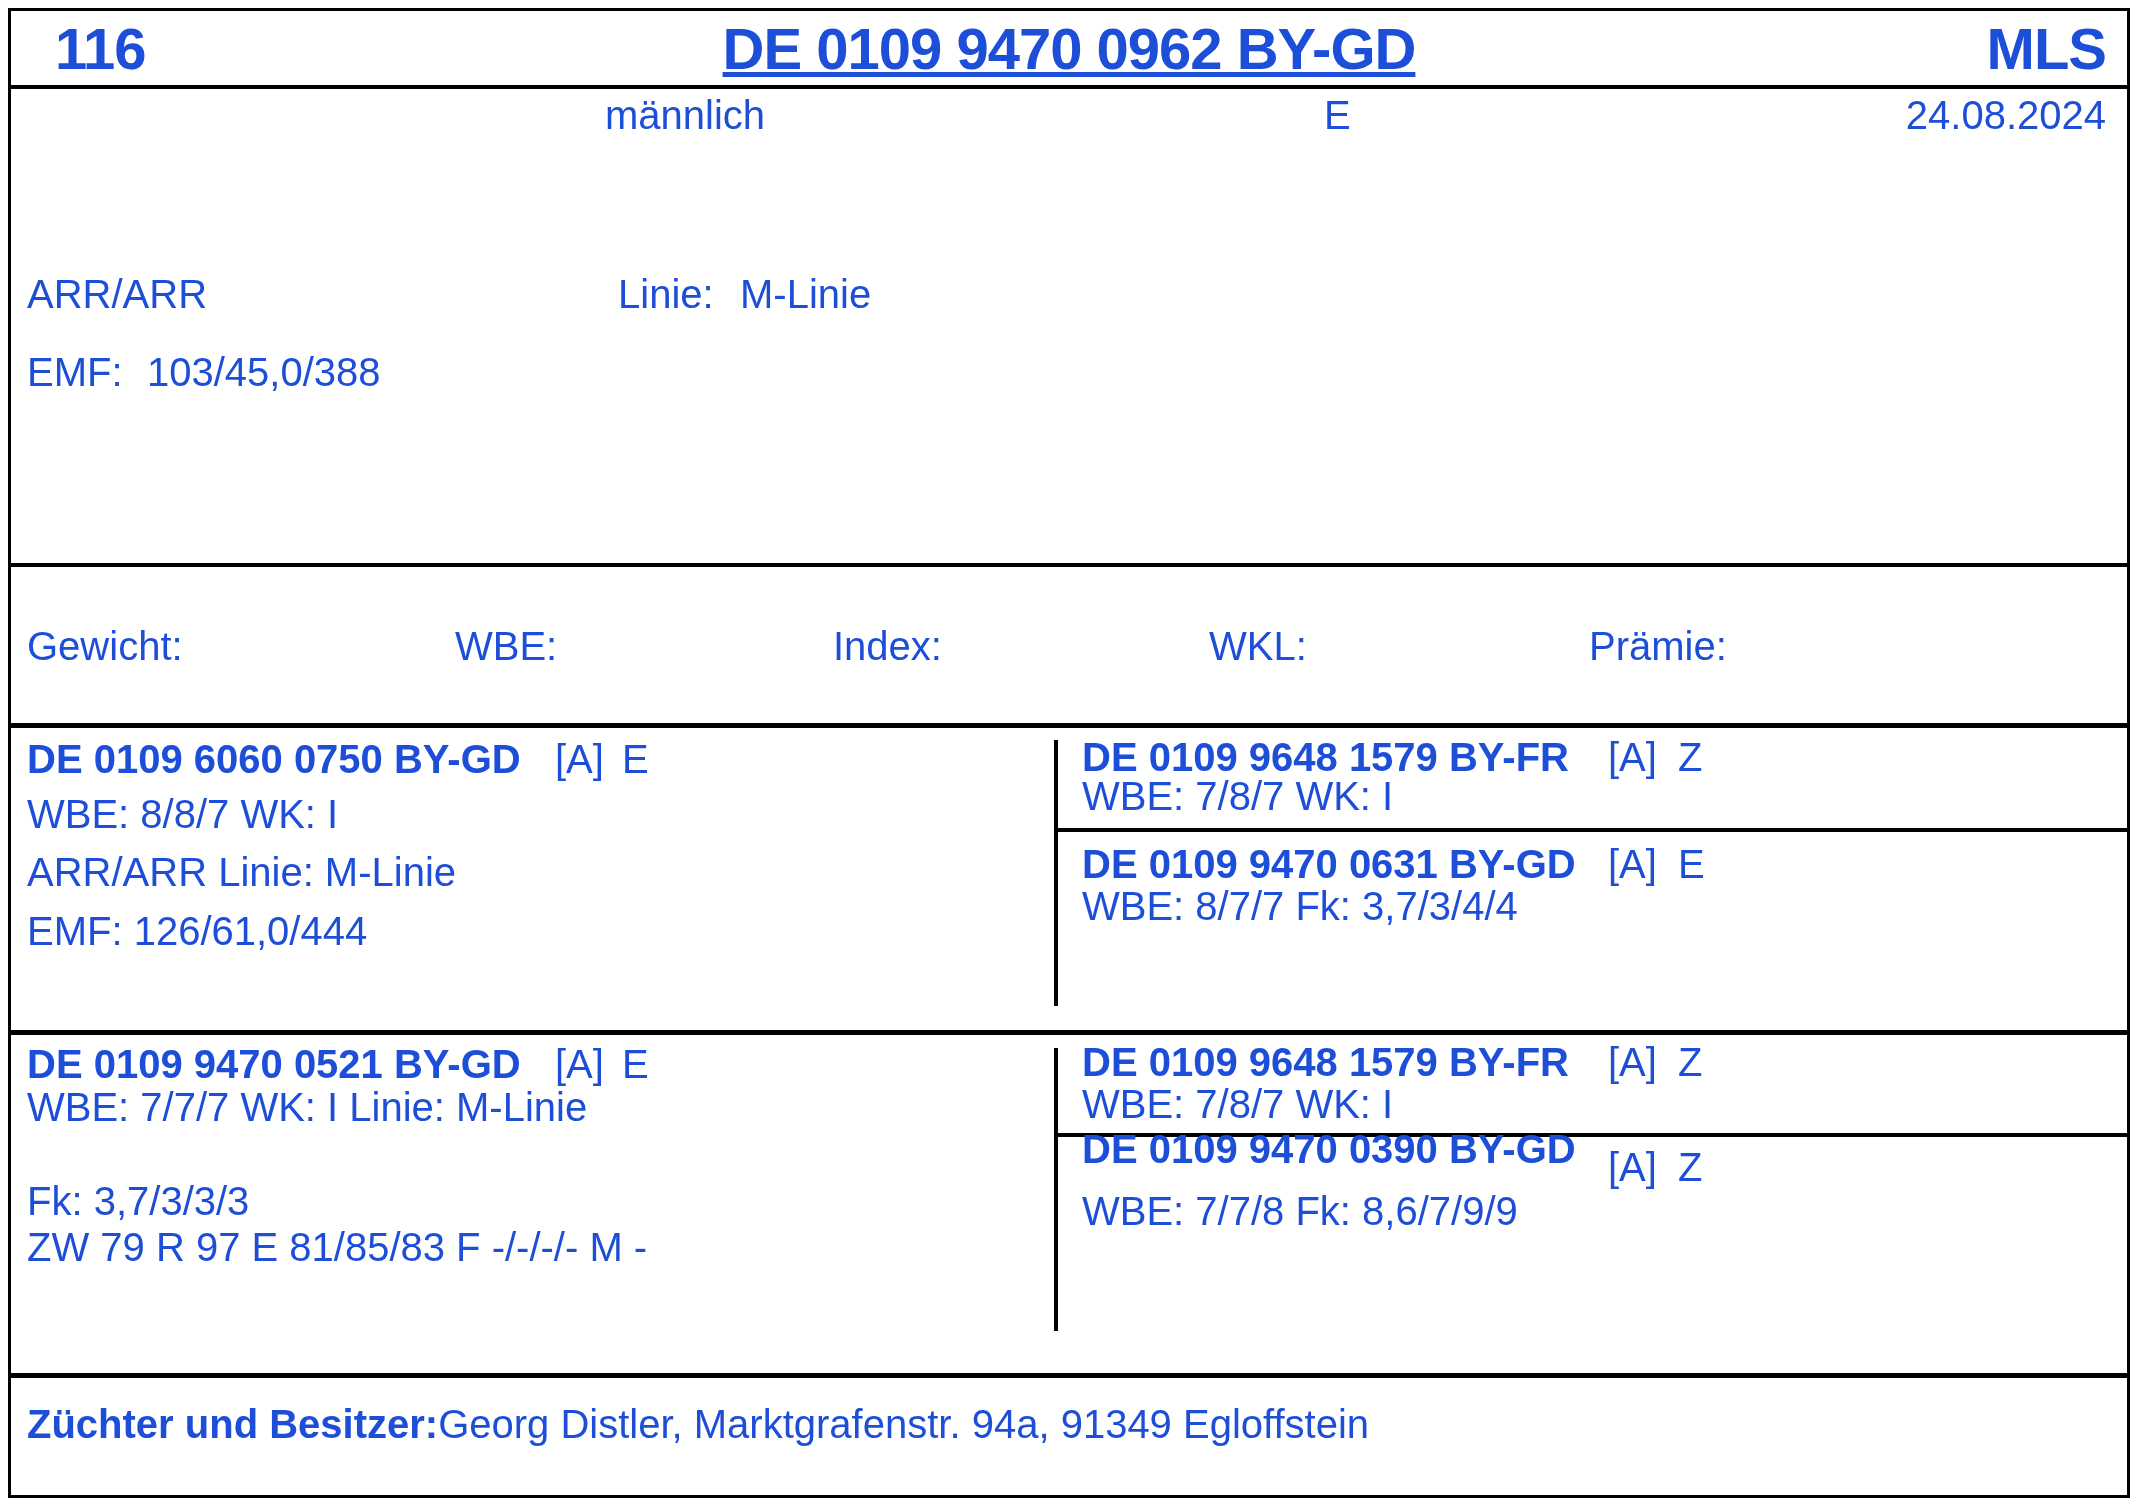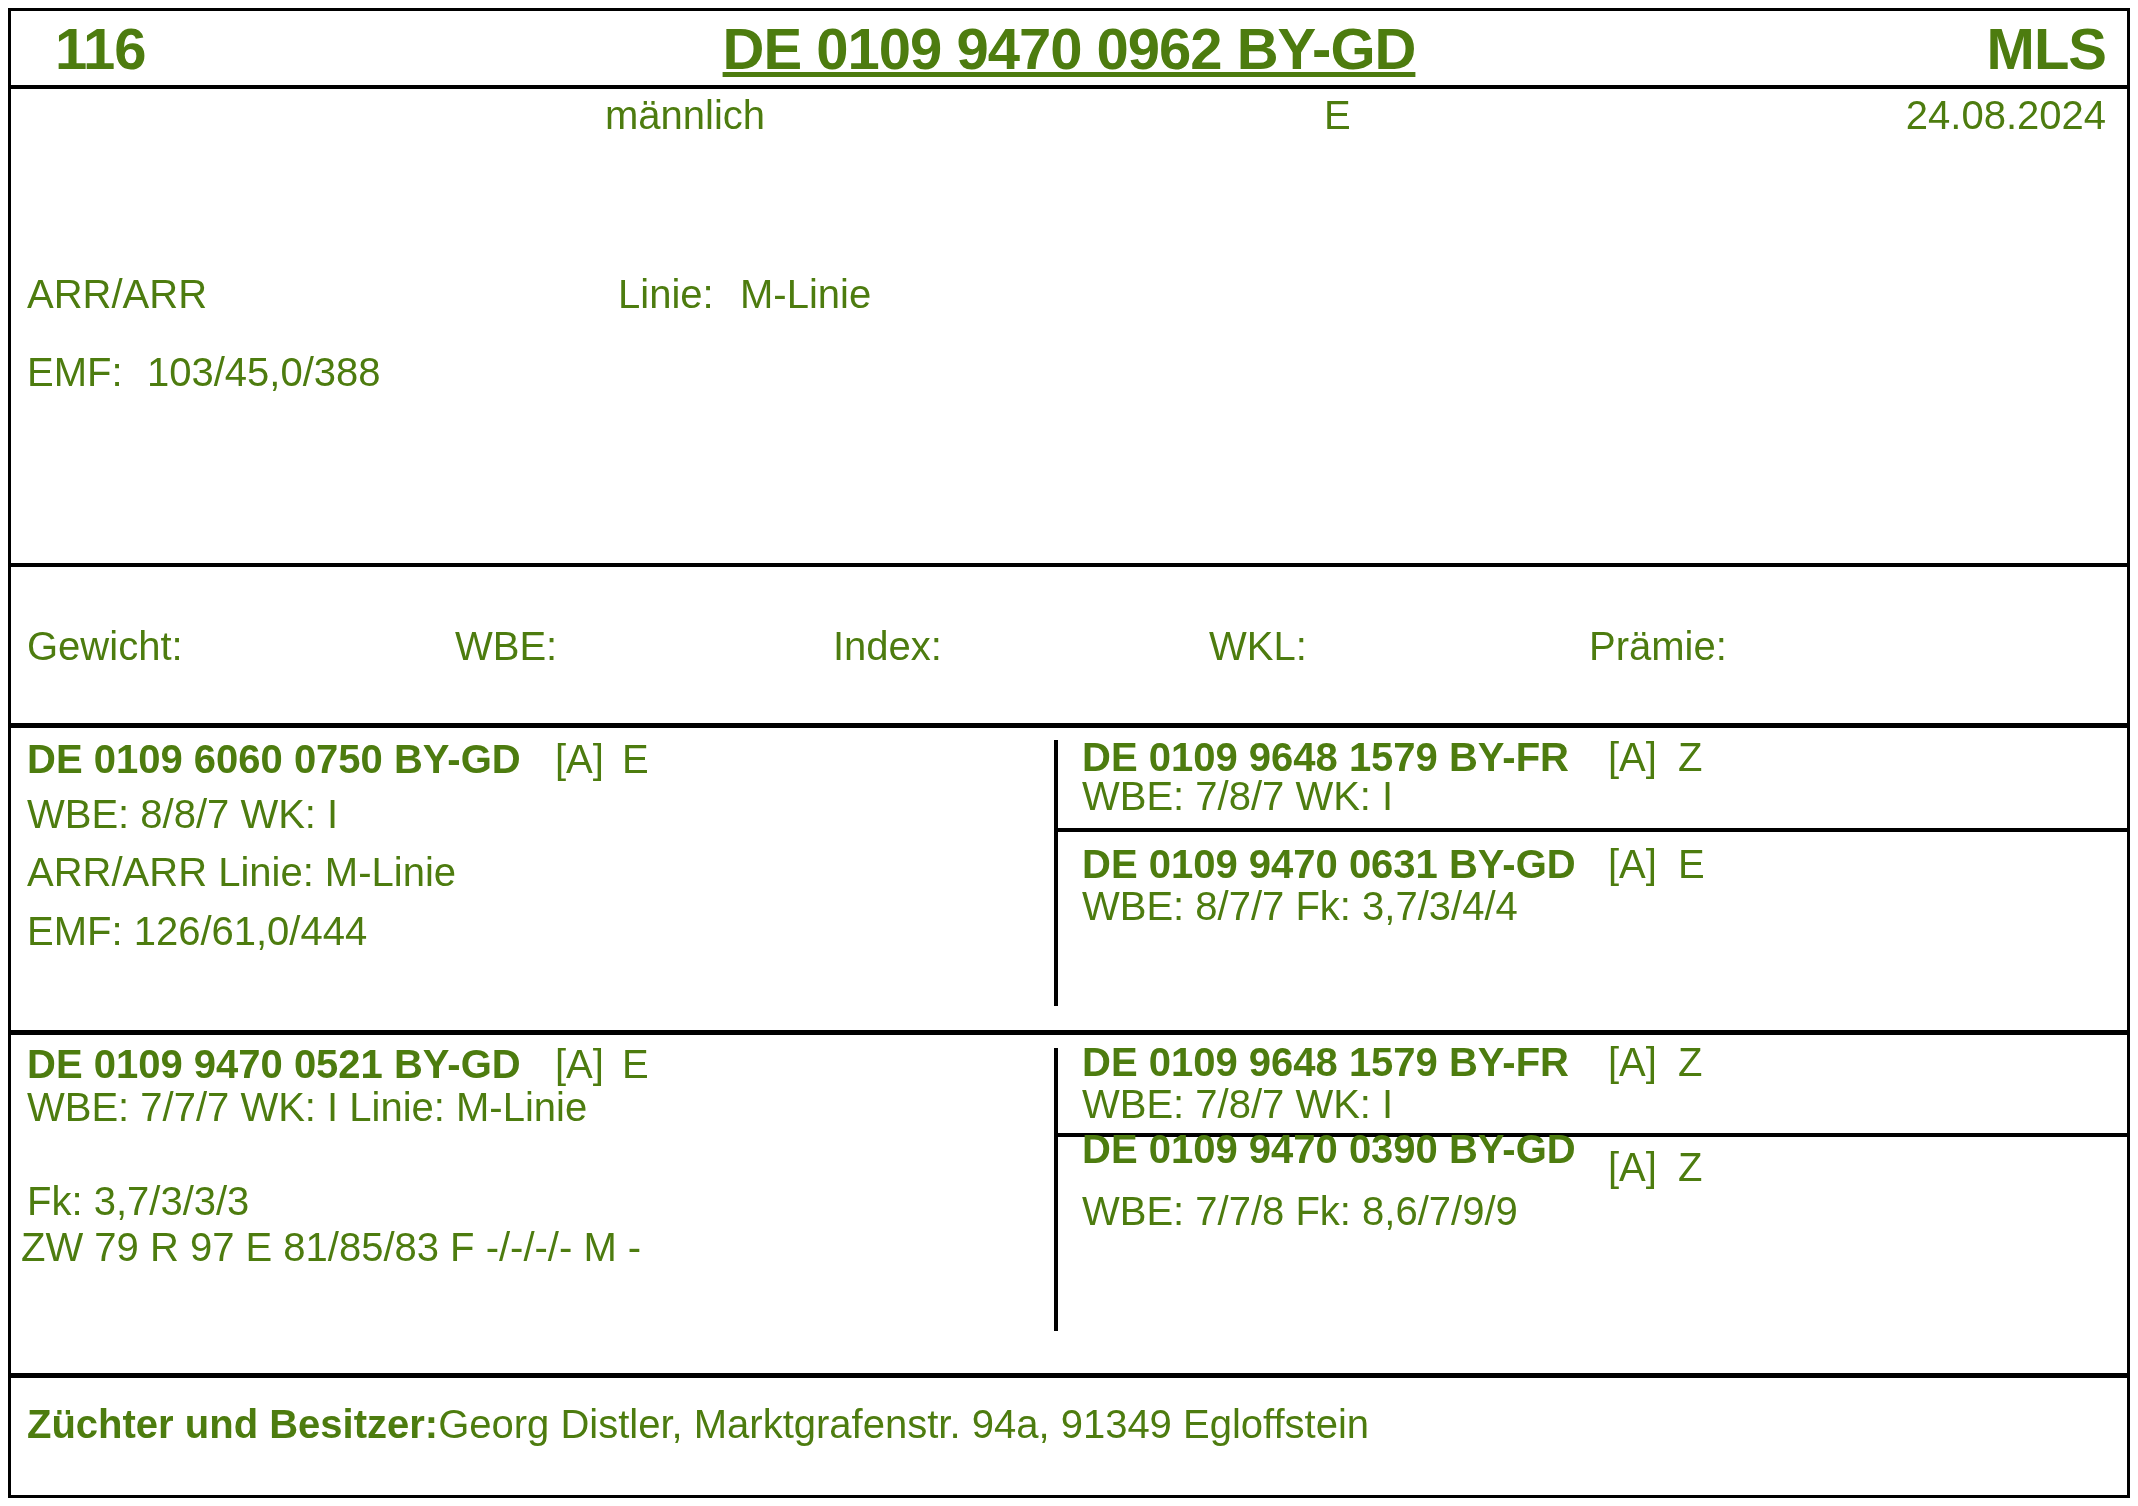--- a/index.html
+++ b/index.html
@@ -1,21 +1,21 @@
 <!DOCTYPE html>
 <html><head>
 <meta charset="utf-8">
 <style>
   html,body{margin:0;padding:0;background:#ffffff;}
   .page{
     position:relative;
     width:2138px;height:1506px;
     background:#fff;
     font-family:"Liberation Sans", sans-serif;
-    color:#4d7c0f;
+    color:#1d4ed8;
     overflow:hidden;
   }
   .sheet{
     position:absolute;left:8px;top:8px;right:8px;bottom:8px;
     border:3px solid #000;
   }
   .t{
     position:absolute;
     font-size:40px;line-height:1;
     white-space:pre;
@@ -84,21 +84,21 @@
   <div class="t b" style="left:1082px;top:844px;">DE 0109 9470 0631 BY-GD</div>
   <div class="t" style="left:1608px;top:844px;">[A]</div>
   <div class="t" style="left:1678px;top:844px;">E</div>
   <div class="t" style="left:1082px;top:886px;">WBE: 8/7/7 Fk: 3,7/3/4/4</div>
 
   <div class="t b" style="left:27px;top:1044px;">DE 0109 9470 0521 BY-GD</div>
   <div class="t" style="left:555px;top:1044px;">[A]</div>
   <div class="t" style="left:622px;top:1044px;">E</div>
   <div class="t" style="left:27px;top:1087px;">WBE: 7/7/7 WK: I Linie: M-Linie</div>
   <div class="t" style="left:27px;top:1144px;margin-top:37px;">Fk: 3,7/3/3/3</div>
-  <div class="t" style="left:21px;top:1227px;">ZW 79 R 97 E 81/85/83 F -/-/-/- M -</div>
+  <div class="t" style="left:27px;top:1227px;">ZW 79 R 97 E 81/85/83 F -/-/-/- M -</div>
 
   <div class="t b" style="left:1082px;top:1042px;">DE 0109 9648 1579 BY-FR</div>
   <div class="t" style="left:1608px;top:1042px;">[A]</div>
   <div class="t" style="left:1678px;top:1042px;">Z</div>
   <div class="t" style="left:1082px;top:1084px;">WBE: 7/8/7 WK: I</div>
 
   <div class="t b" style="left:1082px;top:1129px;">DE 0109 9470 0390 BY-GD</div>
   <div class="t" style="left:1608px;top:1147px;">[A]</div>
   <div class="t" style="left:1678px;top:1147px;">Z</div>
   <div class="t" style="left:1082px;top:1191px;">WBE: 7/7/8 Fk: 8,6/7/9/9</div>

